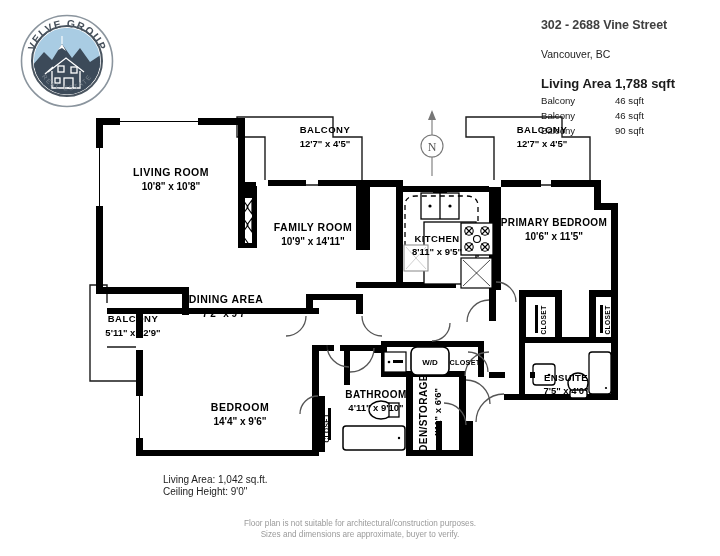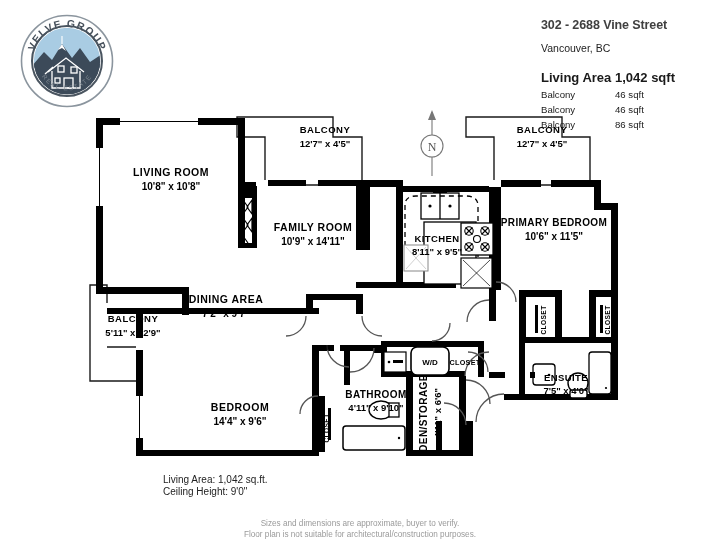--- a/index.html
+++ b/index.html
@@ -33,21 +33,21 @@
   #prop-title {
     font-size: 12.5px;
     font-weight: bold;
     color: #404040;
     letter-spacing: -0.1px;
     white-space: nowrap;
   }
   #prop-city {
     font-size: 10.5px;
     color: #222;
-    margin-top: 10px;
+    margin-top: 16px;
   }
   .area-row {
     display: flex;
     margin-top: 4px;
     font-size: 9.6px;
     color: #1a1a1a;
   }
   .area-row .lbl { width: 74px; }
   .area-row .val { }
   .area-row.head { font-weight: bold; font-size: 13px; margin-top: 16px; }
@@ -115,33 +115,33 @@
       <textPath href="#arc-bot" startOffset="50%" text-anchor="middle">REAL ESTATE</textPath>
     </text>
   </svg>
 
   <div id="header-block">
     <div id="prop-title">302 - 2688 Vine Street</div>
     <div id="prop-city">Vancouver, BC</div>
 
     <div class="area-row head">
       <span class="lbl">Living Area</span>
-      <span class="val">1,042 sqft</span>
+      <span class="val">1,788 sqft</span>
     </div>
     <div class="area-row">
       <span class="lbl">Balcony</span>
       <span class="val">46 sqft</span>
     </div>
     <div class="area-row">
       <span class="lbl">Balcony</span>
       <span class="val">46 sqft</span>
     </div>
     <div class="area-row">
       <span class="lbl">Balcony</span>
-      <span class="val">86 sqft</span>
+      <span class="val">90 sqft</span>
     </div>
   </div>
 
   <svg id="plan-svg" viewBox="0 0 720 556">
 
     <g fill="none" stroke="#1a1a1a" stroke-width="1.4">
 
       <path d="M265,117 L333,117 L333,137 L362,137 L362,185 L265,185 L265,137 L237,137 L237,117 Z"></path>
 
       <path d="M494,117 L562,117 L562,137 L590,137 L590,185 L494,185 L494,137 L466,137 L466,117 Z"></path>
@@ -404,17 +404,17 @@
       <text x="0" y="0" font-size="6.6" font-weight="bold" letter-spacing="0.4" transform="translate(329,428) rotate(-90)">CLOSET</text>
     </g>
   </svg>
 
   <div id="footer-left">
     <div>Living Area: 1,042 sq.ft.</div>
     <div>Ceiling Height: 9'0"</div>
   </div>
 
   <div id="disclaimer">
+    <div>Floor plan is not suitable for architectural/construction purposes.</div>
     <div>Sizes and dimensions are approximate, buyer to verify.</div>
-    <div>Floor plan is not suitable for architectural/construction purposes.</div>
   </div>
 
 </div>
 
 </body></html>

